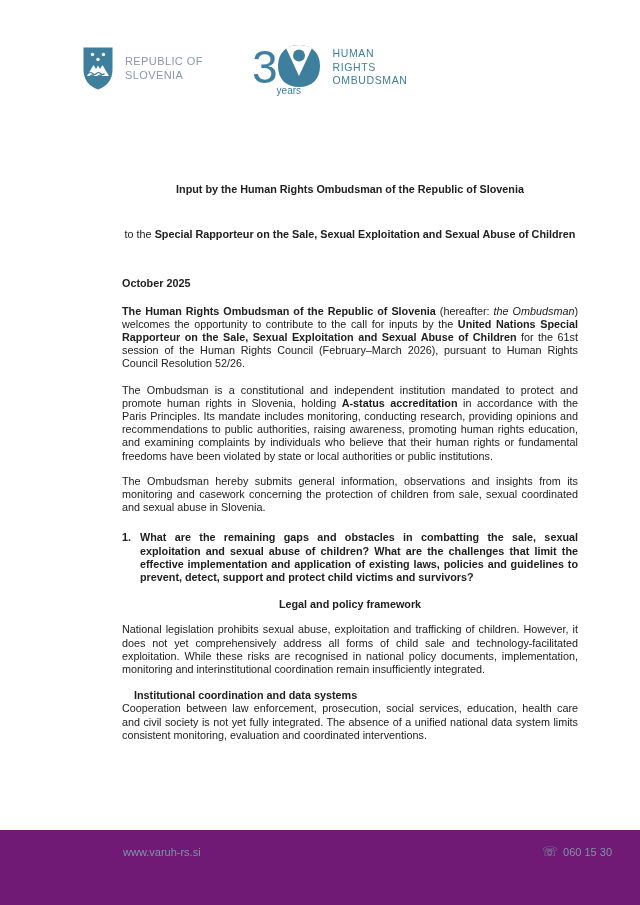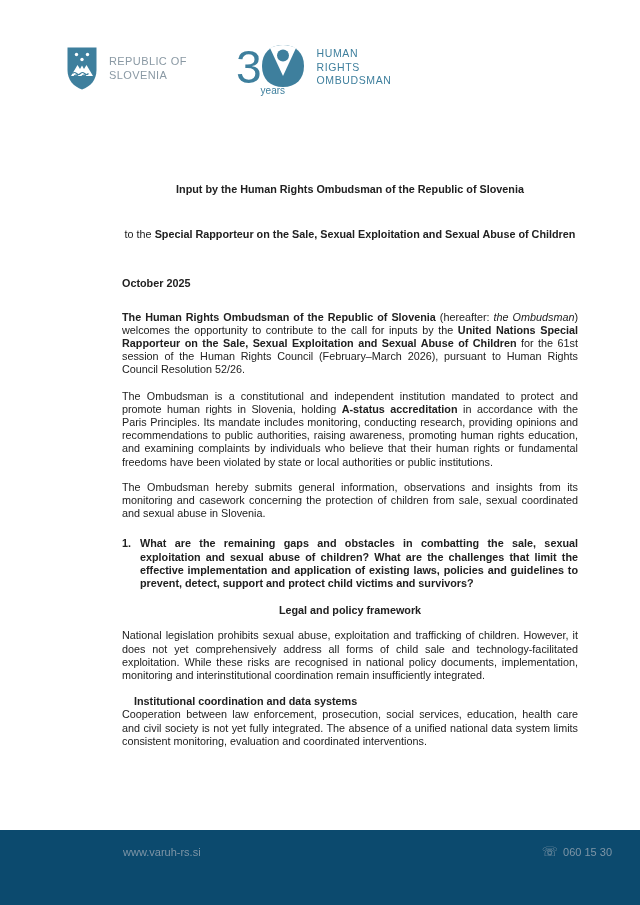--- a/index.html
+++ b/index.html
@@ -5,21 +5,21 @@
   html,body{margin:0;padding:0;background:#ffffff;}
   .page{
     position:relative;
     width:640px;height:905px;
     background:#ffffff;
     overflow:hidden;
     font-family:"Liberation Sans",sans-serif;
     color:#212121;
   }
   
-  .letterhead{position:absolute;top:44px;left:66px;right:40px;height:60px;}
+  .letterhead{position:absolute;top:44px;left:82px;right:40px;height:60px;}
   .coat-group{position:absolute;left:0;top:2px;display:flex;align-items:flex-start;gap:11px;}
   .coat-svg{width:32px;height:45px;display:block;}
   .coat-text{
     margin-top:8px;
     font-size:11px;line-height:14px;letter-spacing:0.4px;
     color:#8a99a4;
   }
   .logo30-group{position:absolute;left:170px;top:0;display:flex;align-items:flex-start;}
   .anniv{display:flex;align-items:flex-start;}
   .anniv-number{
@@ -43,31 +43,31 @@
   
   .main{
     position:absolute;left:122px;right:62px;top:183px;
     font-size:10.8px;line-height:13.2px;
   }
   .title1{font-weight:700;text-align:center;}
   .title2{text-align:center;margin-top:32px;}
   .b{font-weight:700;}
   .date{font-weight:700;margin-top:36px;}
   .para{text-align:justify;margin-top:12px;}
-  .para-first{margin-top:20px;}
+  .para-first{margin-top:14px;}
   .question{display:flex;margin-top:17px;font-weight:700;}
   .qnum{width:18px;flex:none;}
   .qtext{text-align:justify;flex:1;}
   .subhead{font-weight:700;margin-top:14px;text-align:center;}
   .subhead-tight{font-weight:700;margin-top:13px;padding-left:12px;}
   .para-tight{text-align:justify;margin-top:0;}
   
   .footer{
     position:absolute;left:0;right:0;bottom:0;height:75px;
-    background:#0c4a6e;
+    background:#701a75;
     font-size:11px;color:#7e95a6;
   }
   .footer-site{position:absolute;left:123px;top:16px;text-decoration:none;color:#7e95a6;}
   .footer-phone{position:absolute;right:28px;top:15px;display:flex;align-items:center;gap:5px;}
   .phone-glyph{font-size:13px;line-height:13px;}
 </style>
 </head>
 <body>
 
 <div class="page">

